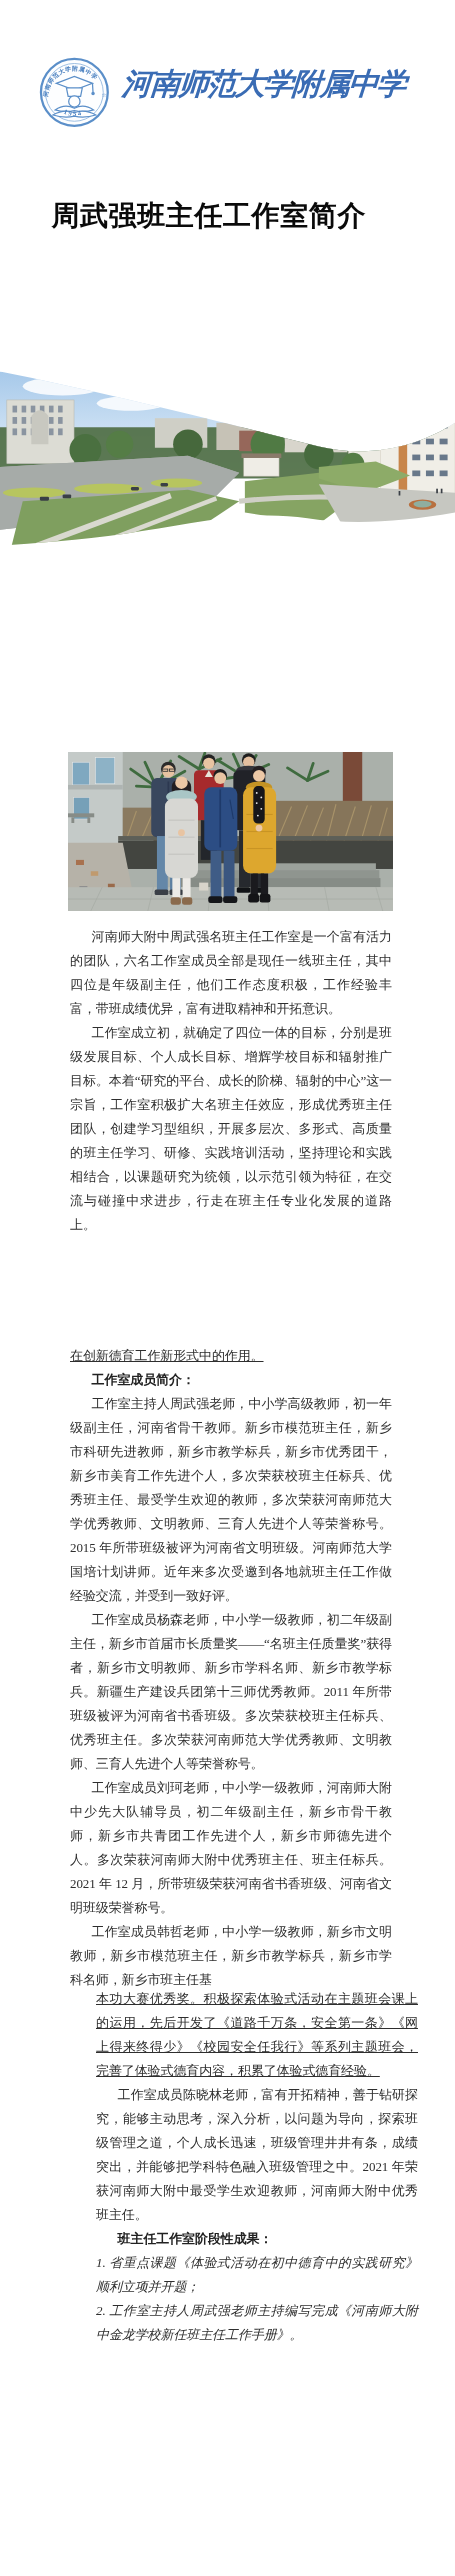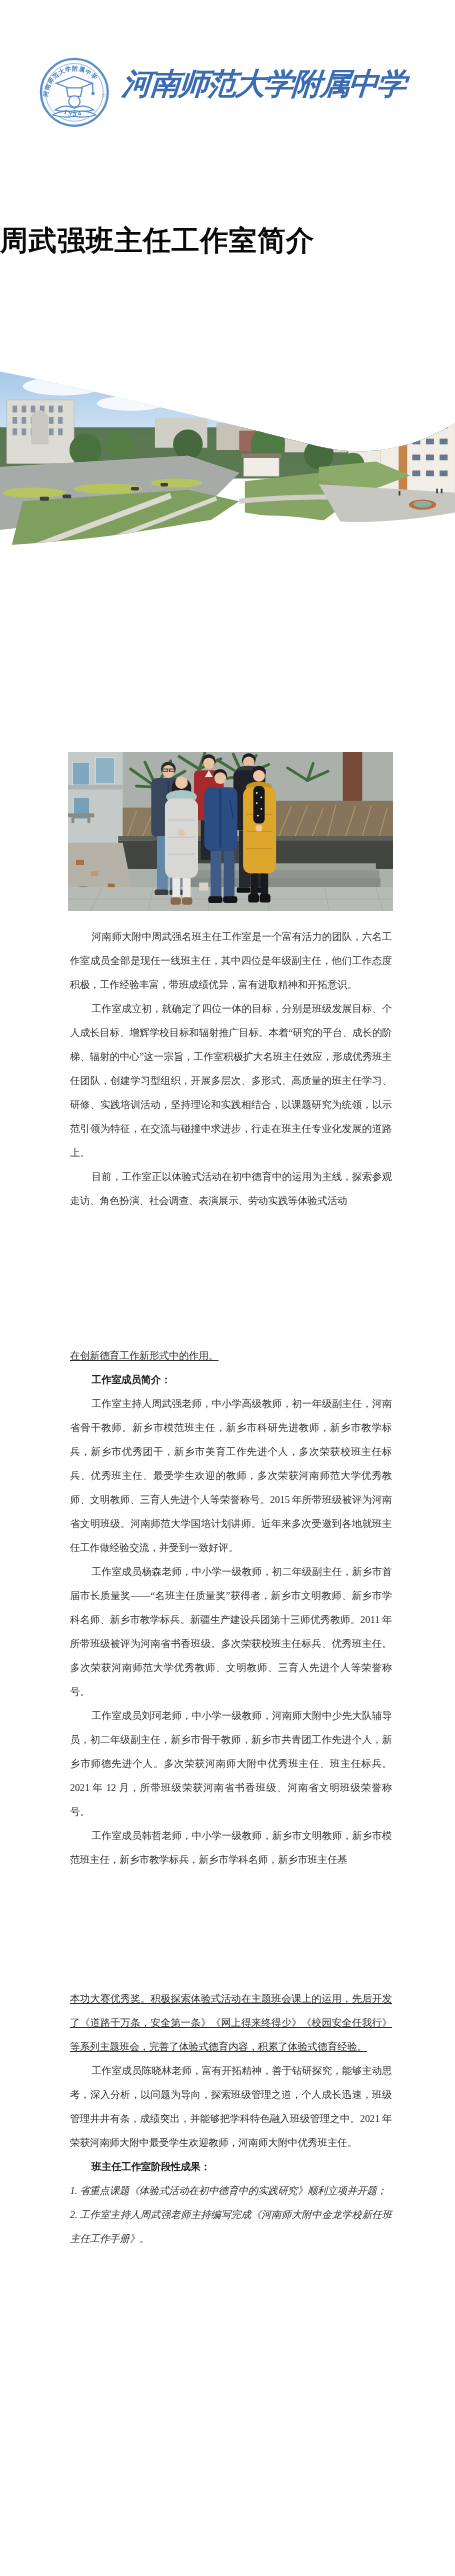--- a/index.html
+++ b/index.html
@@ -14,41 +14,41 @@
     position:absolute; left:122px; top:59px; width:272px; height:51px;
     display:flex; align-items:center;
     font-family:"DejaVu Serif","Liberation Serif",serif;
     font-weight:bold; font-style:italic;
     font-size:30px; letter-spacing:-1.7px; color:#3a6cb4;
     transform:skewX(-4deg);
     white-space:nowrap;
   }
   .page-title {
     position:absolute; left:0; top:197px; width:366px;
-    text-align:left;
+    text-align:right;
     font-family:"Liberation Sans","DejaVu Sans",sans-serif;
-    font-weight:900; font-size:28px; color:#0a0a0a; letter-spacing:0.6px;margin-top:25px;
+    font-weight:900; font-size:28px; color:#0a0a0a; letter-spacing:0.6px;
   }
   
   .panorama { position:absolute; left:0; top:359px; width:455px; height:190px; }
   .group-photo { position:absolute; left:68px; top:752px; width:325px; height:159px; }
   
   .text-block {
     position:absolute; left:70px; width:322px;
-    font-size:10px; line-height:24px; letter-spacing:-0.1px;
+    font-size:13px; line-height:24px; letter-spacing:-0.1px;
     color:#2e2e2e; text-align:justify;
   }
   .text-block p { margin:0; }
   .p-indent { text-indent:21.6px; }
   .p-cont   { text-indent:0;text-decoration:underline; }
   .p-head   { text-indent:21.6px; font-weight:bold; color:#222; }
   .p-item   { text-indent:0;font-style:italic; }
   #block-1 { top:925px; }
   #block-2 { top:1344px; }
-  #block-3 { top:1987px; }
+  #block-3 { top:1987px;margin-left:26px; }
 </style>
 </head>
 <body>
 
 <svg class="seal" viewBox="0 0 132 136">
   <circle cx="64" cy="66" r="59" fill="#fdfeff" stroke="#5b8fc9" stroke-width="4"></circle>
   <circle cx="64" cy="66" r="51" fill="none" stroke="#8db4dd" stroke-width="1.5"></circle>
   <defs>
     <path id="sealArcTop" d="M 18,84 A 47,47 0 1 1 110,84" fill="none"></path>
     <path id="sealArcBottom" d="M 40,100 A 42,42 0 0 0 88,100" fill="none"></path>
@@ -360,21 +360,20 @@
     <rect x="320" y="214" width="13" height="38" fill="#1a1a1e"></rect>
     <rect x="338" y="214" width="13" height="38" fill="#1a1a1e"></rect>
     <rect x="316" y="250" width="19" height="15" rx="4" fill="#141417"></rect>
     <rect x="336" y="250" width="19" height="15" rx="4" fill="#141417"></rect>
   </g>
 </svg>
 
 <div class="text-block" id="block-1">
   <p class="p-indent">河南师大附中周武强名班主任工作室是一个富有活力的团队，六名工作室成员全部是现任一线班主任，其中四位是年级副主任，他们工作态度积极，工作经验丰富，带班成绩优异，富有进取精神和开拓意识。</p>
   <p class="p-indent">工作室成立初，就确定了四位一体的目标，分别是班级发展目标、个人成长目标、增辉学校目标和辐射推广目标。本着“研究的平台、成长的阶梯、辐射的中心”这一宗旨，工作室积极扩大名班主任效应，形成优秀班主任团队，创建学习型组织，开展多层次、多形式、高质量的班主任学习、研修、实践培训活动，坚持理论和实践相结合，以课题研究为统领，以示范引领为特征，在交流与碰撞中求进步，行走在班主任专业化发展的道路上。</p>
-  <p class="p-indent">目前，工作室正以体验式活动在初中德育中的运用为主线，探索参观走访、角色扮演、社会调查、表演展示、劳动实践等体验式活动</p>
 </div>
 
 <div class="text-block" id="block-2">
   <p class="p-cont">在创新德育工作新形式中的作用。</p>
   <p class="p-head">工作室成员简介：</p>
   <p class="p-indent">工作室主持人周武强老师，中小学高级教师，初一年级副主任，河南省骨干教师。新乡市模范班主任，新乡市科研先进教师，新乡市教学标兵，新乡市优秀团干，新乡市美育工作先进个人，多次荣获校班主任标兵、优秀班主任、最受学生欢迎的教师，多次荣获河南师范大学优秀教师、文明教师、三育人先进个人等荣誉称号。2015 年所带班级被评为河南省文明班级。河南师范大学国培计划讲师。近年来多次受邀到各地就班主任工作做经验交流，并受到一致好评。</p>
   <p class="p-indent">工作室成员杨森老师，中小学一级教师，初二年级副主任，新乡市首届市长质量奖——“名班主任质量奖”获得者，新乡市文明教师、新乡市学科名师、新乡市教学标兵。新疆生产建设兵团第十三师优秀教师。2011 年所带班级被评为河南省书香班级。多次荣获校班主任标兵、优秀班主任。多次荣获河南师范大学优秀教师、文明教师、三育人先进个人等荣誉称号。</p>
   <p class="p-indent">工作室成员刘珂老师，中小学一级教师，河南师大附中少先大队辅导员，初二年级副主任，新乡市骨干教师，新乡市共青团工作先进个人，新乡市师德先进个人。多次荣获河南师大附中优秀班主任、班主任标兵。2021 年 12 月，所带班级荣获河南省书香班级、河南省文明班级荣誉称号。</p>
   <p class="p-indent">工作室成员韩哲老师，中小学一级教师，新乡市文明教师，新乡市模范班主任，新乡市教学标兵，新乡市学科名师，新乡市班主任基</p>
 </div>

